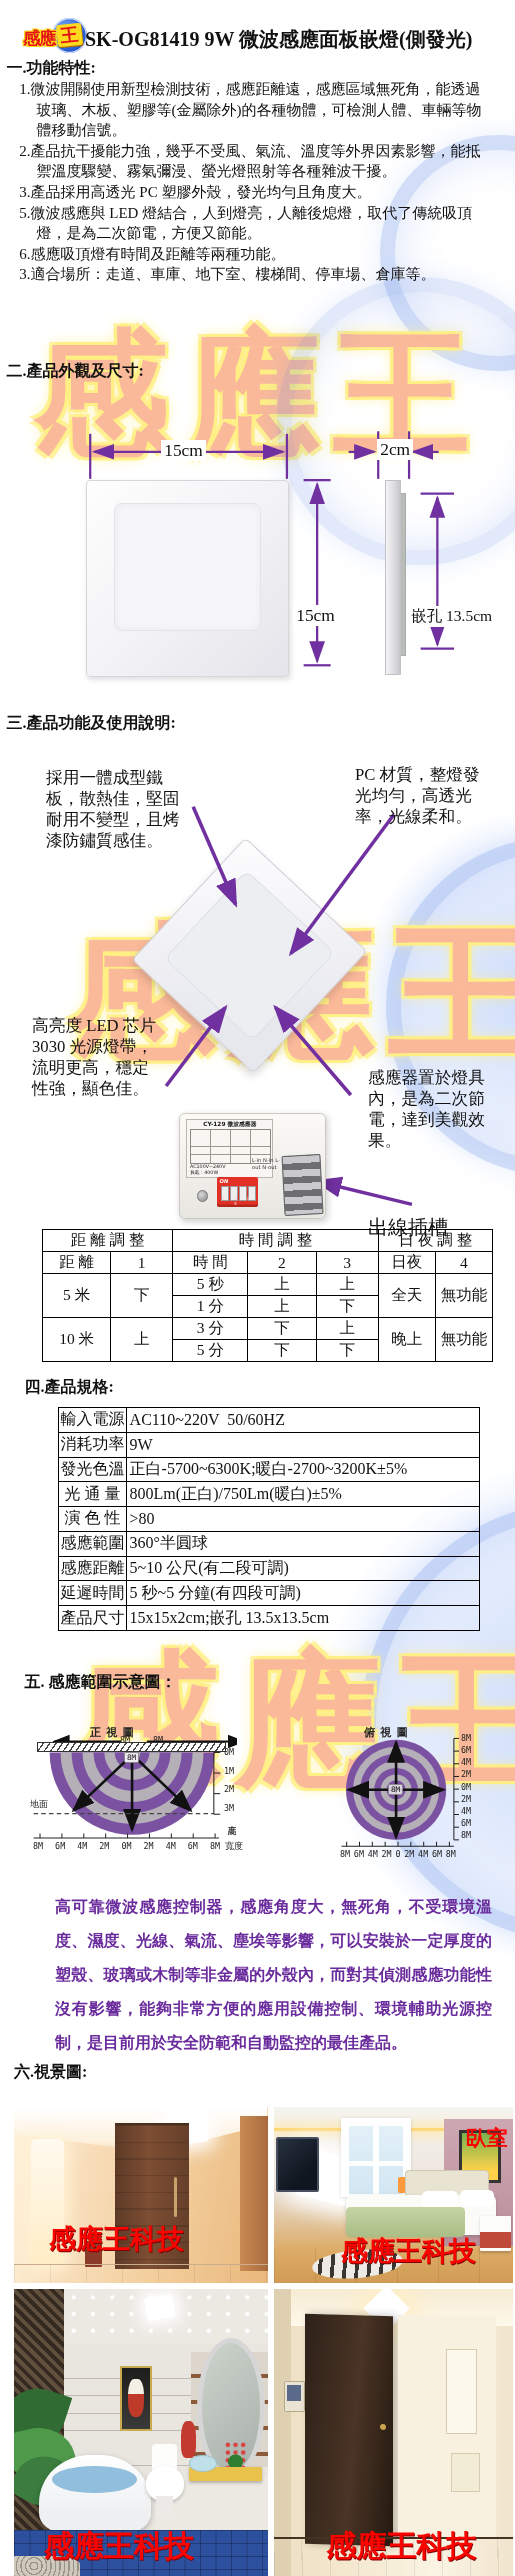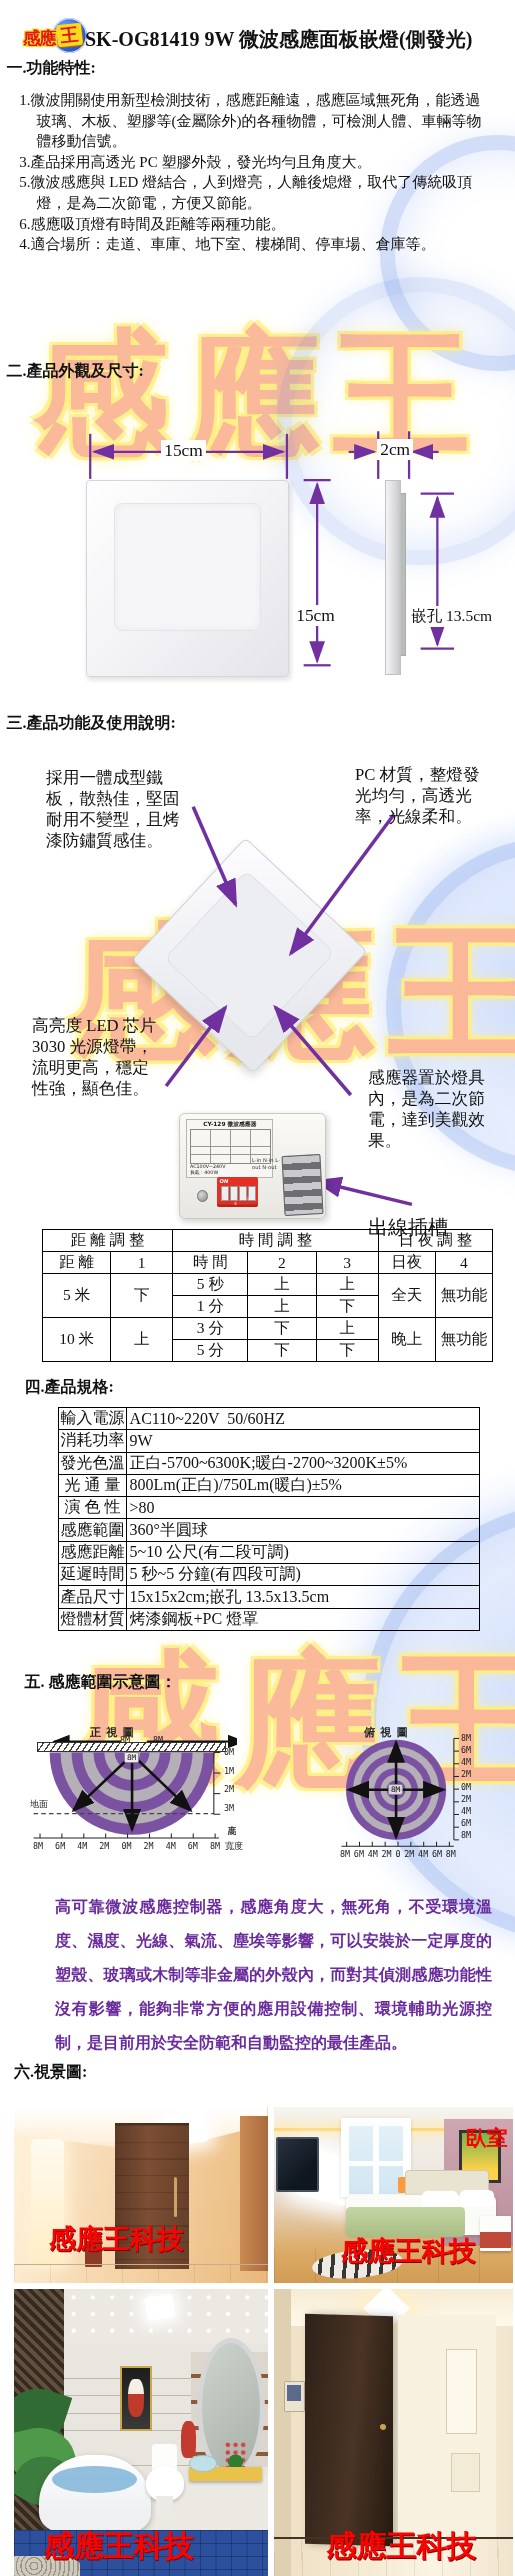--- a/index.html
+++ b/index.html
@@ -25,21 +25,21 @@
   .logo-wang{position:absolute;right:5.2px;top:6.4px;width:24.5px;height:22px;background:#ffd91e;border-radius:3.2px;
      color:#e31515;font-weight:900;font-size:18px;line-height:22px;text-align:center;
      font-family:"DejaVu Sans",sans-serif;transform:rotate(-6deg);box-shadow:0.6px 1.3px 0 #a66c00;}
   .logo-ganying{position:absolute;left:0;top:7.7px;font-family:"DejaVu Sans",sans-serif;font-weight:900;
      font-size:17.4px;color:#e31515;letter-spacing:-1.3px;
      text-shadow:1.3px 1.3px 0 #ffd91e,-1.3px -1.3px 0 #ffd91e,1.3px -1.3px 0 #ffd91e,-1.3px 1.3px 0 #ffd91e;}
   .page-title{left:85px;top:26px;font-size:20px;font-weight:bold;letter-spacing:0;white-space:nowrap;}
   
   .h2{font-size:16px;font-weight:bold;white-space:nowrap;z-index:2;}
   
-  .features{left:19.3px;top:79px;width:471px;font-size:15px;line-height:20.6px;z-index:2;margin-top:11px;}
+  .features{left:19.3px;top:79px;width:471px;font-size:15px;line-height:20.6px;z-index:2;}
   .feat-item{text-indent:-1.15em;padding-left:1.15em;}
   
   .dimfig{left:14px;top:412px;width:440px;height:270px;z-index:1;}
   .panel-front{left:72px;top:68px;width:201px;height:195px;border-radius:3.9px;
      background:linear-gradient(135deg,#fefefe 0%,#f2f2f5 55%,#e4e4ea 100%);
      border:0.6px solid #d5d5db;box-shadow:1.3px 2.6px 5.2px rgba(0,0,0,.12);}
   .panel-front-inner{position:absolute;left:27px;right:27px;top:22px;bottom:45px;border-radius:7.7px;
      background:#f6f6f9;border:1.3px solid #e3e3ea;box-shadow:inset 0 0 9px rgba(0,0,0,.05);}
   .panel-side{left:371px;top:68px;width:14px;height:193px;
      background:linear-gradient(90deg,#f4f4f6,#d7d7db 70%,#c7c7cb);border:0.6px solid #c2c2c6;}
@@ -127,24 +127,25 @@
   <div class="abs logo">
     <span class="logo-ring"></span>
     <span class="logo-wang">王</span>
     <span class="logo-ganying">感應</span>
   </div>
   <div class="abs page-title">SK-OG81419 9W 微波感應面板嵌燈(側發光)</div>
 
   <div class="abs h2" style="left:6.4px;top:58px;">一.功能特性:</div>
   <div class="abs features">
     <div class="feat-item">1.微波開關使用新型檢測技術，感應距離遠，感應區域無死角，能透過玻璃、木板、塑膠等(金屬除外)的各種物體，可檢測人體、車輛等物體移動信號。</div>
+    <div class="feat-item">2.產品抗干擾能力強，幾乎不受風、氣流、溫度等外界因素影響，能抵禦溫度驟變、霧氣彌漫、螢光燈照射等各種雜波干擾。</div>
     <div class="feat-item">3.產品採用高透光 PC 塑膠外殼，發光均勻且角度大。</div>
     <div class="feat-item">5.微波感應與 LED 燈結合，人到燈亮，人離後熄燈，取代了傳統吸頂燈，是為二次節電，方便又節能。</div>
     <div class="feat-item">6.感應吸頂燈有時間及距離等兩種功能。</div>
-    <div class="feat-item">4.適合場所：走道、車庫、地下室、樓梯間、停車場、倉庫等。</div>
+    <div class="feat-item">3.適合場所：走道、車庫、地下室、樓梯間、停車場、倉庫等。</div>
   </div>
 
   <div class="abs h2" style="left:6.4px;top:361px;">二.產品外觀及尺寸:</div>
 
   <div class="abs dimfig">
     <div class="abs panel-front">
       <div class="panel-front-inner"></div>
     </div>
     <div class="abs panel-side-back"></div>
     <div class="abs panel-side"></div>
@@ -312,24 +313,20 @@
           <td>5~10 公尺(有二段可調)</td>
         </tr>
     <tr>
           <td class="sl">延遲時間</td>
           <td>5 秒~5 分鐘(有四段可調)</td>
         </tr>
     <tr>
           <td class="sl">產品尺寸</td>
           <td>15x15x2cm;嵌孔 13.5x13.5cm</td>
         </tr>
-    <tr>
-          <td class="sl">燈體材質</td>
-          <td>烤漆鋼板+PC 燈罩</td>
-        </tr>
   </tbody>
     </table>
 
   <div class="abs h2" style="left:24.5px;top:1672px;">五. 感應範圍示意圖：</div>
 
   <div class="abs range">
 
     <div class="diag-title" style="left:90px;top:18px;">正 視 圖</div>
     <svg style="left:31px;top:26px;" width="206" height="129" viewBox="0 0 320 200">
       <defs>

